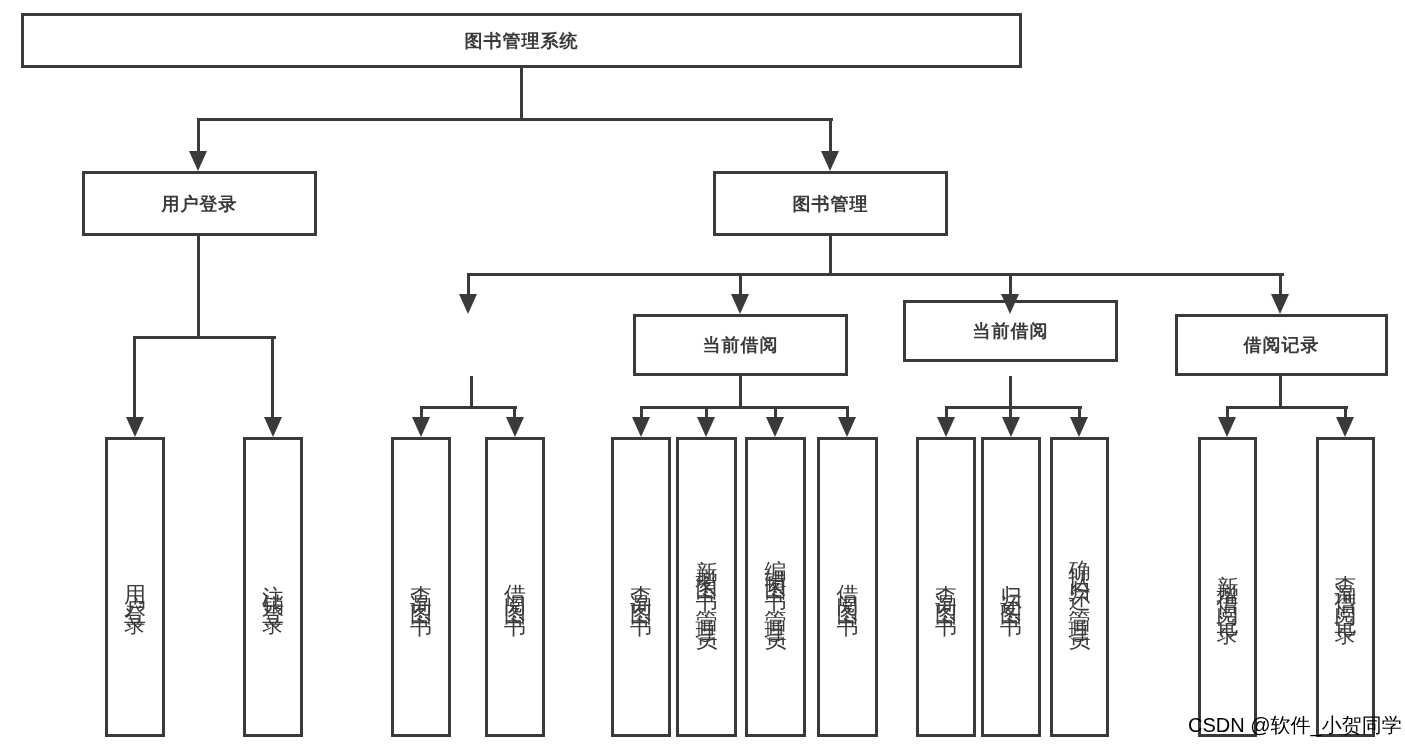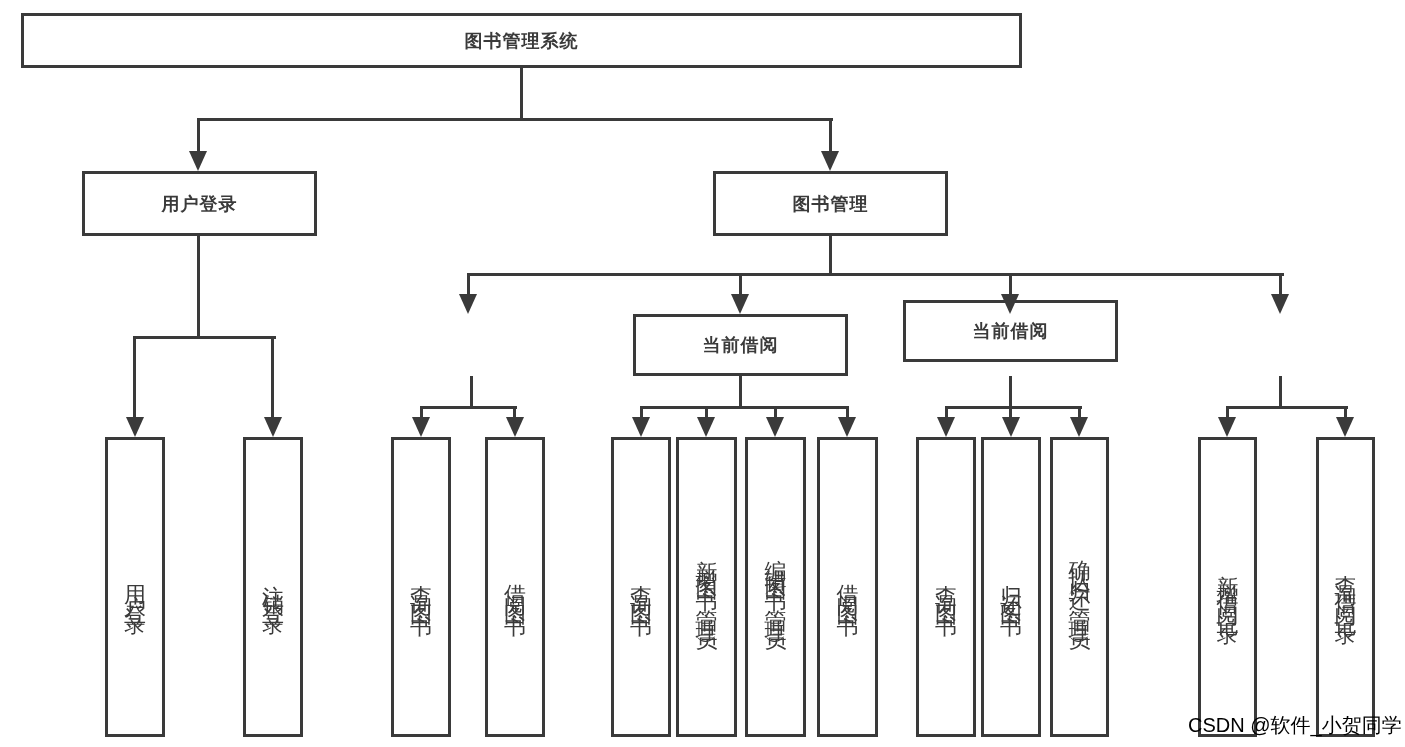--- a/index.html
+++ b/index.html
@@ -42,20 +42,23 @@
   </div>
   <div class="box" style="left:713px;top:171px;width:235px;height:65px;">
     <span class="hlabel">图书管理</span>
   </div>
 
   <div class="box" style="left:633px;top:314px;width:215px;height:62px;">
     <span class="hlabel">当前借阅</span>
   </div>
   <div class="box" style="left:903px;top:300px;width:215px;height:62px;">
     <span class="hlabel">当前借阅</span>
+  </div>
+  <div class="box" style="left:1175px;top:314px;width:213px;height:62px;">
+    <span class="hlabel">借阅记录</span>
   </div>
 
   <div class="box leaf" style="left:105px;top:437px;width:60px;height:300px;">
     <span class="vlabel">用户登录</span>
   </div>
   <div class="box leaf" style="left:243px;top:437px;width:60px;height:300px;">
     <span class="vlabel">注销登录</span>
   </div>
 
   <div class="box leaf" style="left:391px;top:437px;width:60px;height:300px;">

